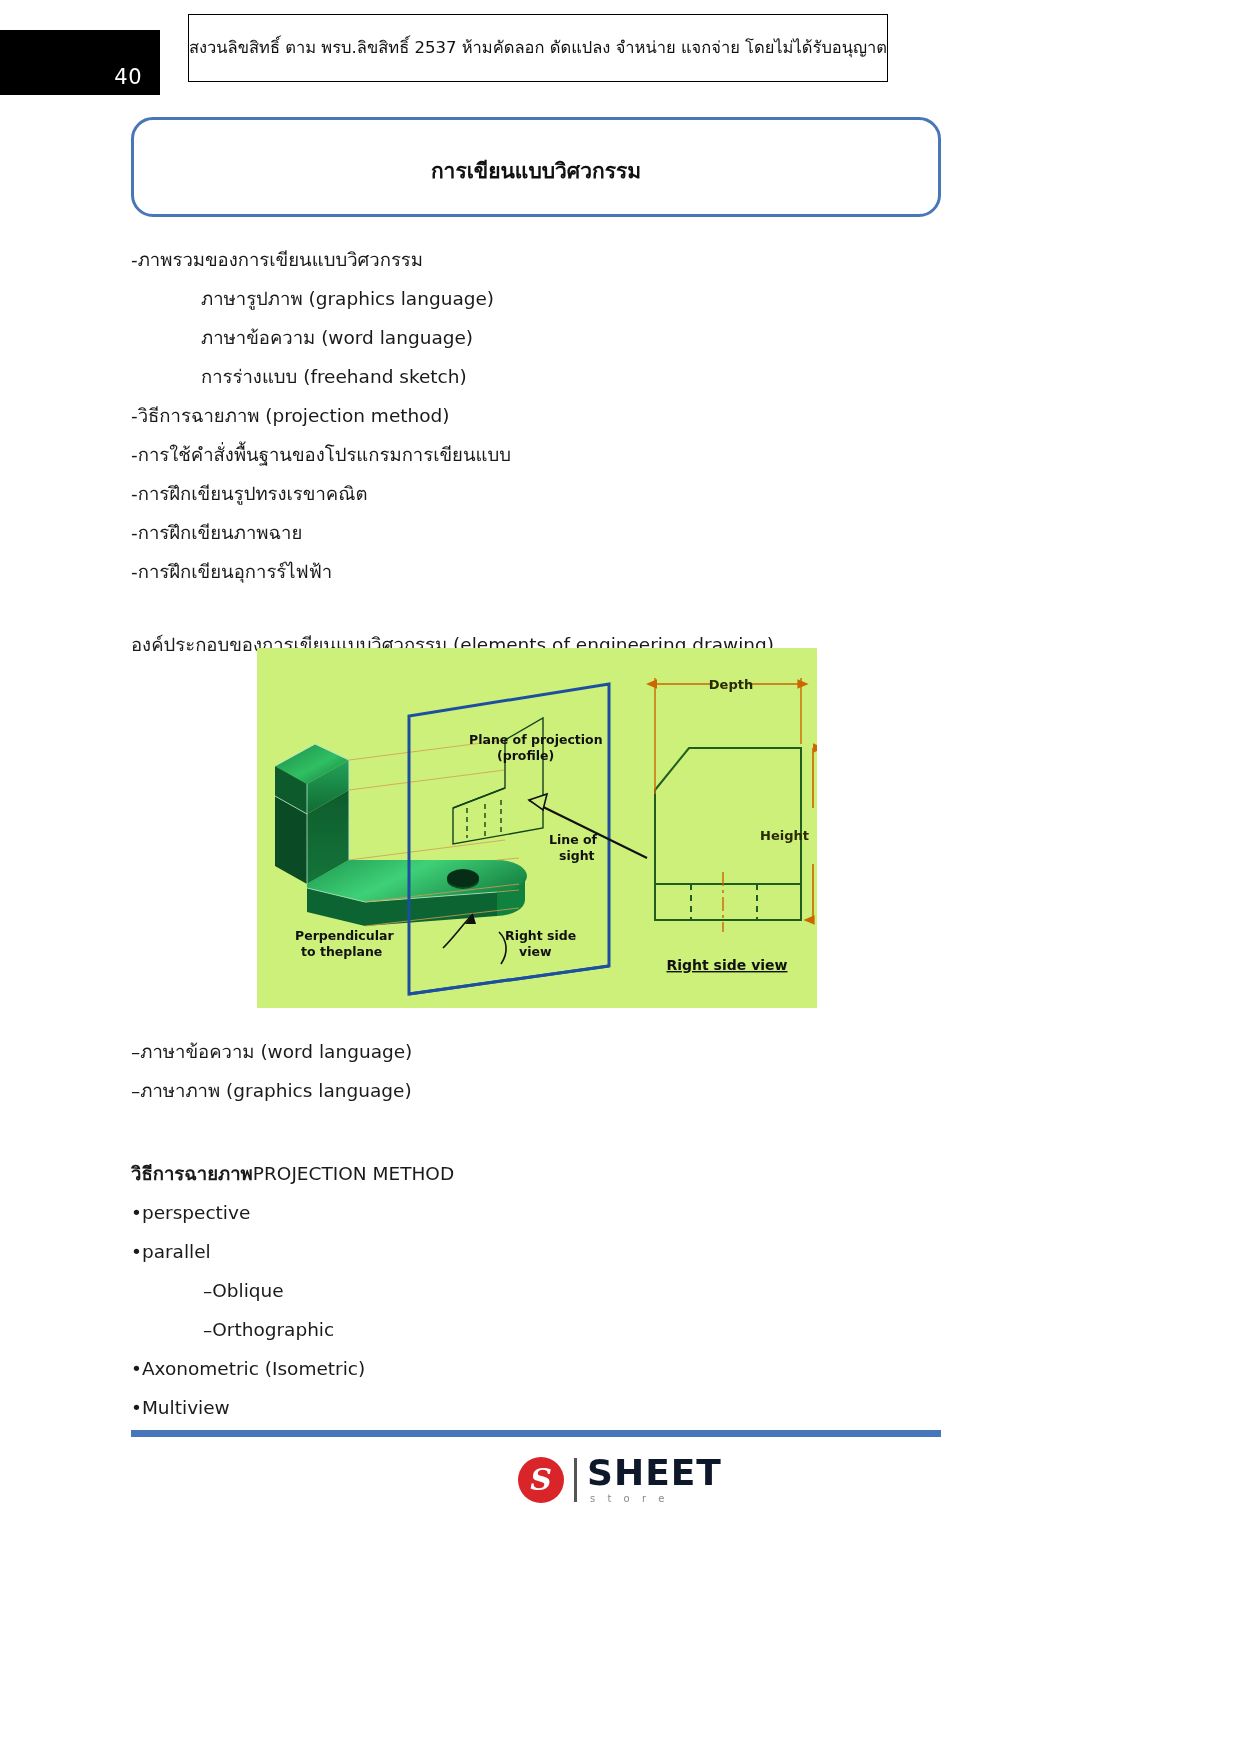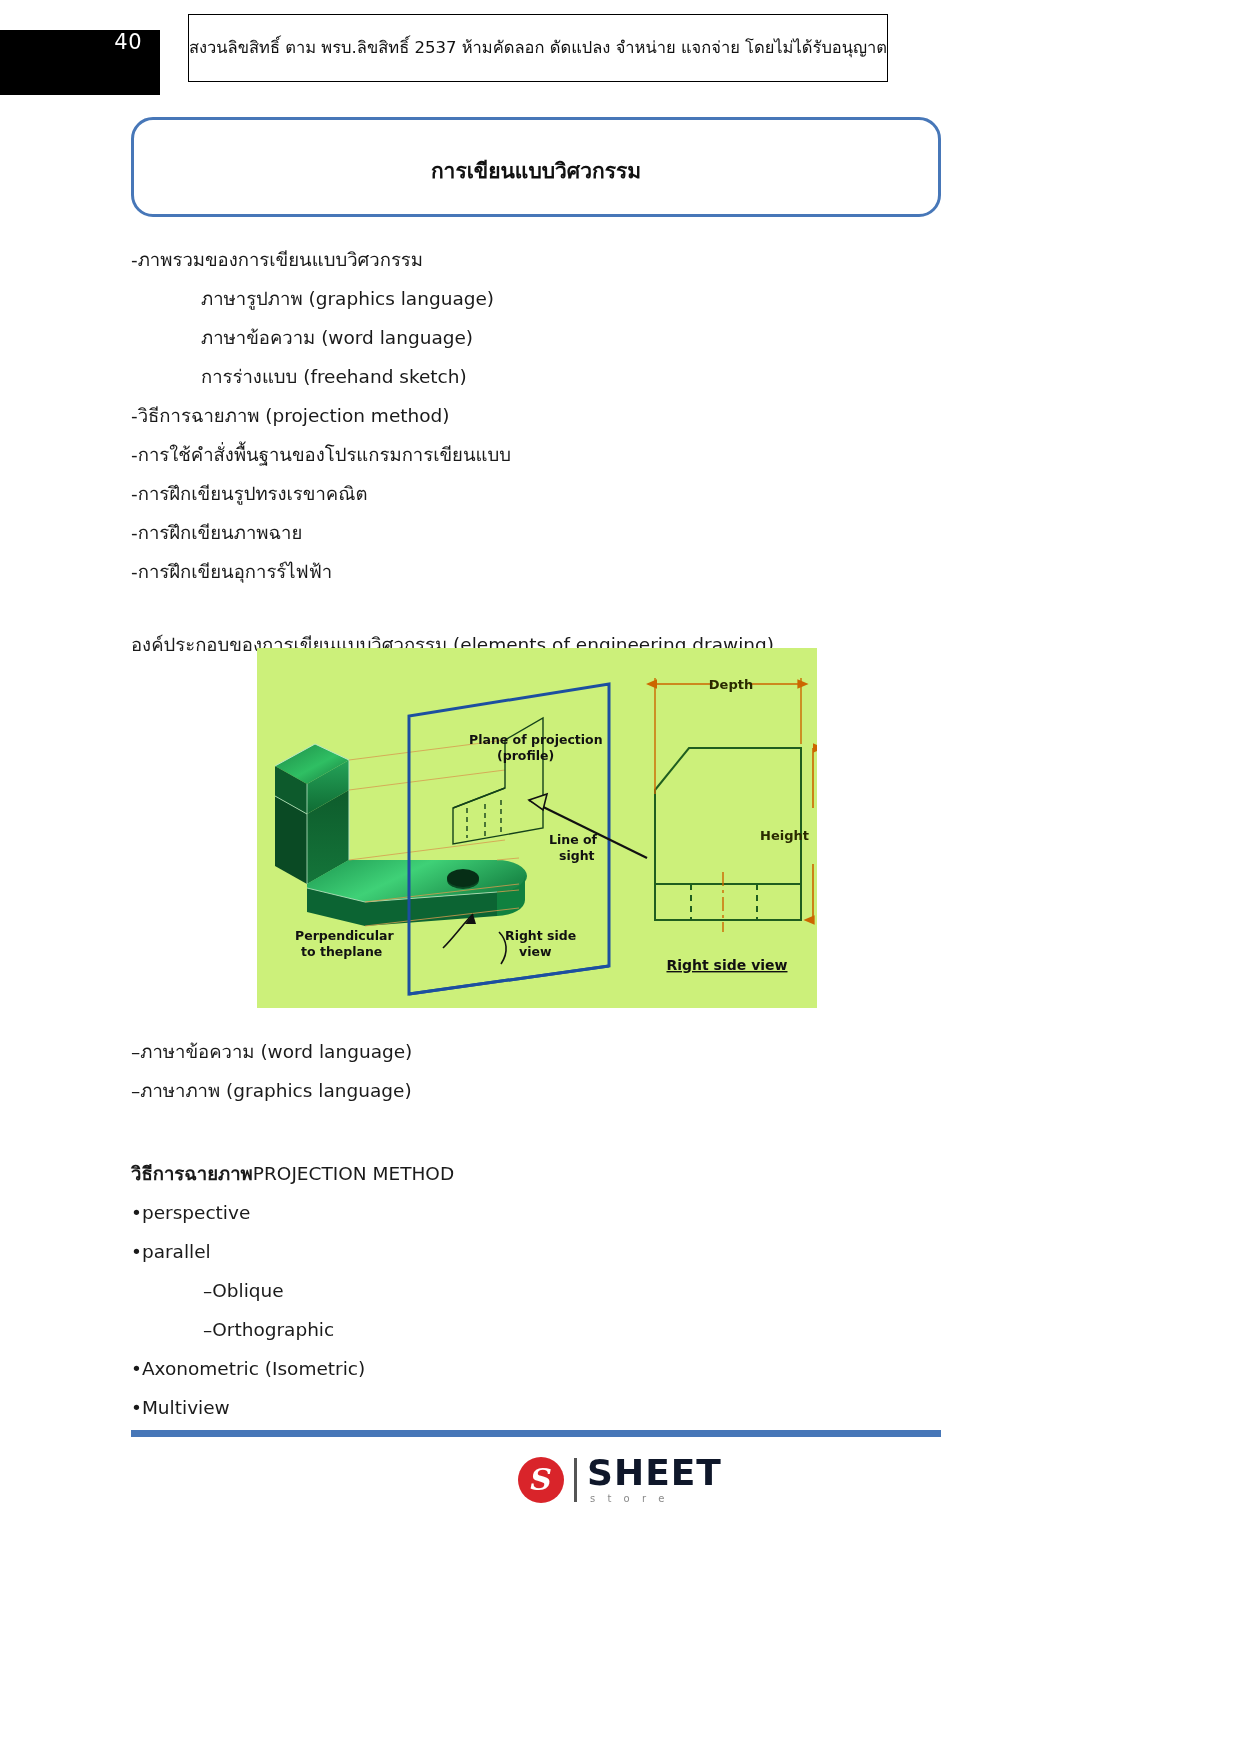--- a/index.html
+++ b/index.html
@@ -24,20 +24,21 @@
   .page-number-tab {
     position: absolute;
     left: 0;
     top: 30px;
     width: 160px;
     height: 65px;
     background: #000000;
     color: #ffffff;
     font-size: 21px;
     display: flex;
+    align-items: flex-end;
     justify-content: flex-end;
     padding: 0 18px 6px 0;
     box-sizing: border-box;
     letter-spacing: 0.5px;
   }
 
   .copyright-box {
     position: absolute;
     left: 188px;
     top: 14px;

